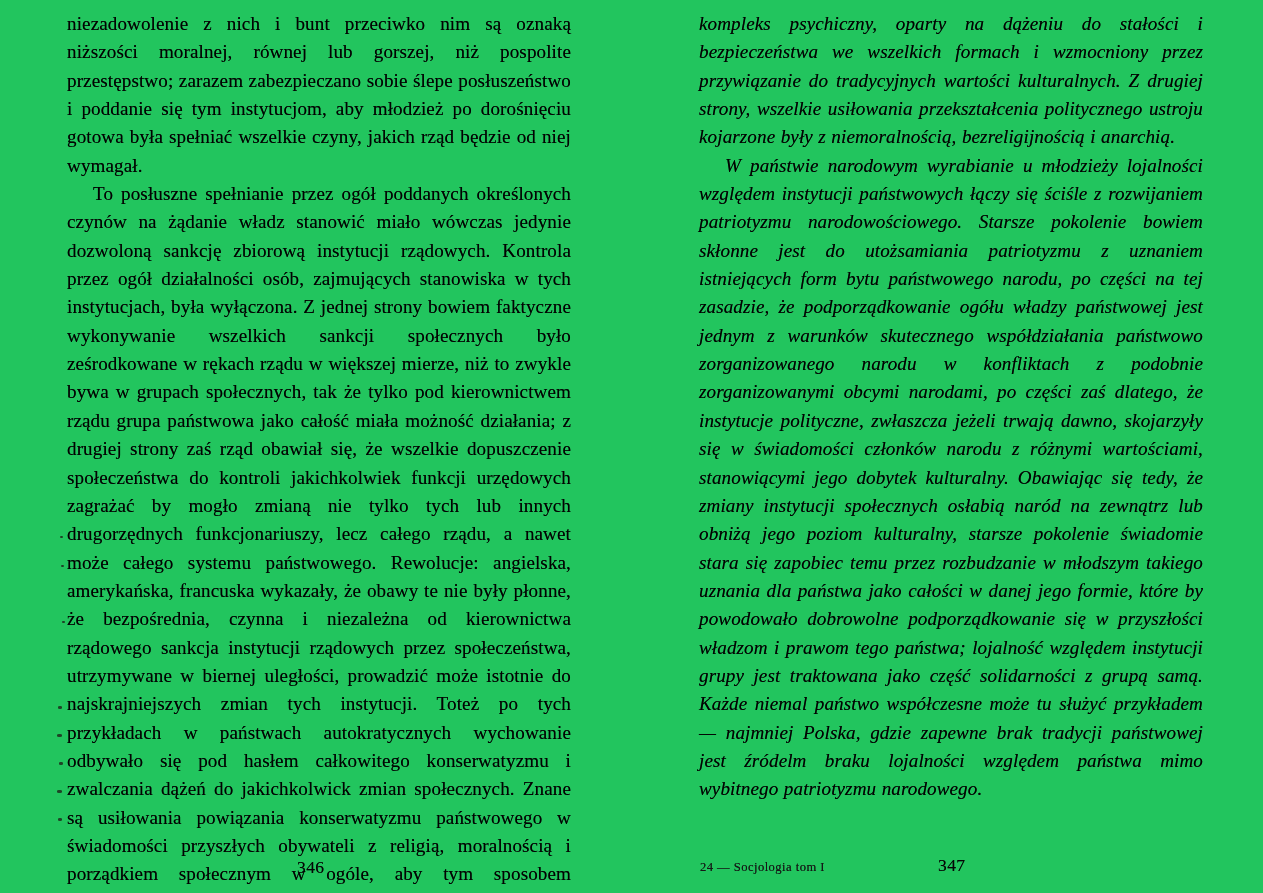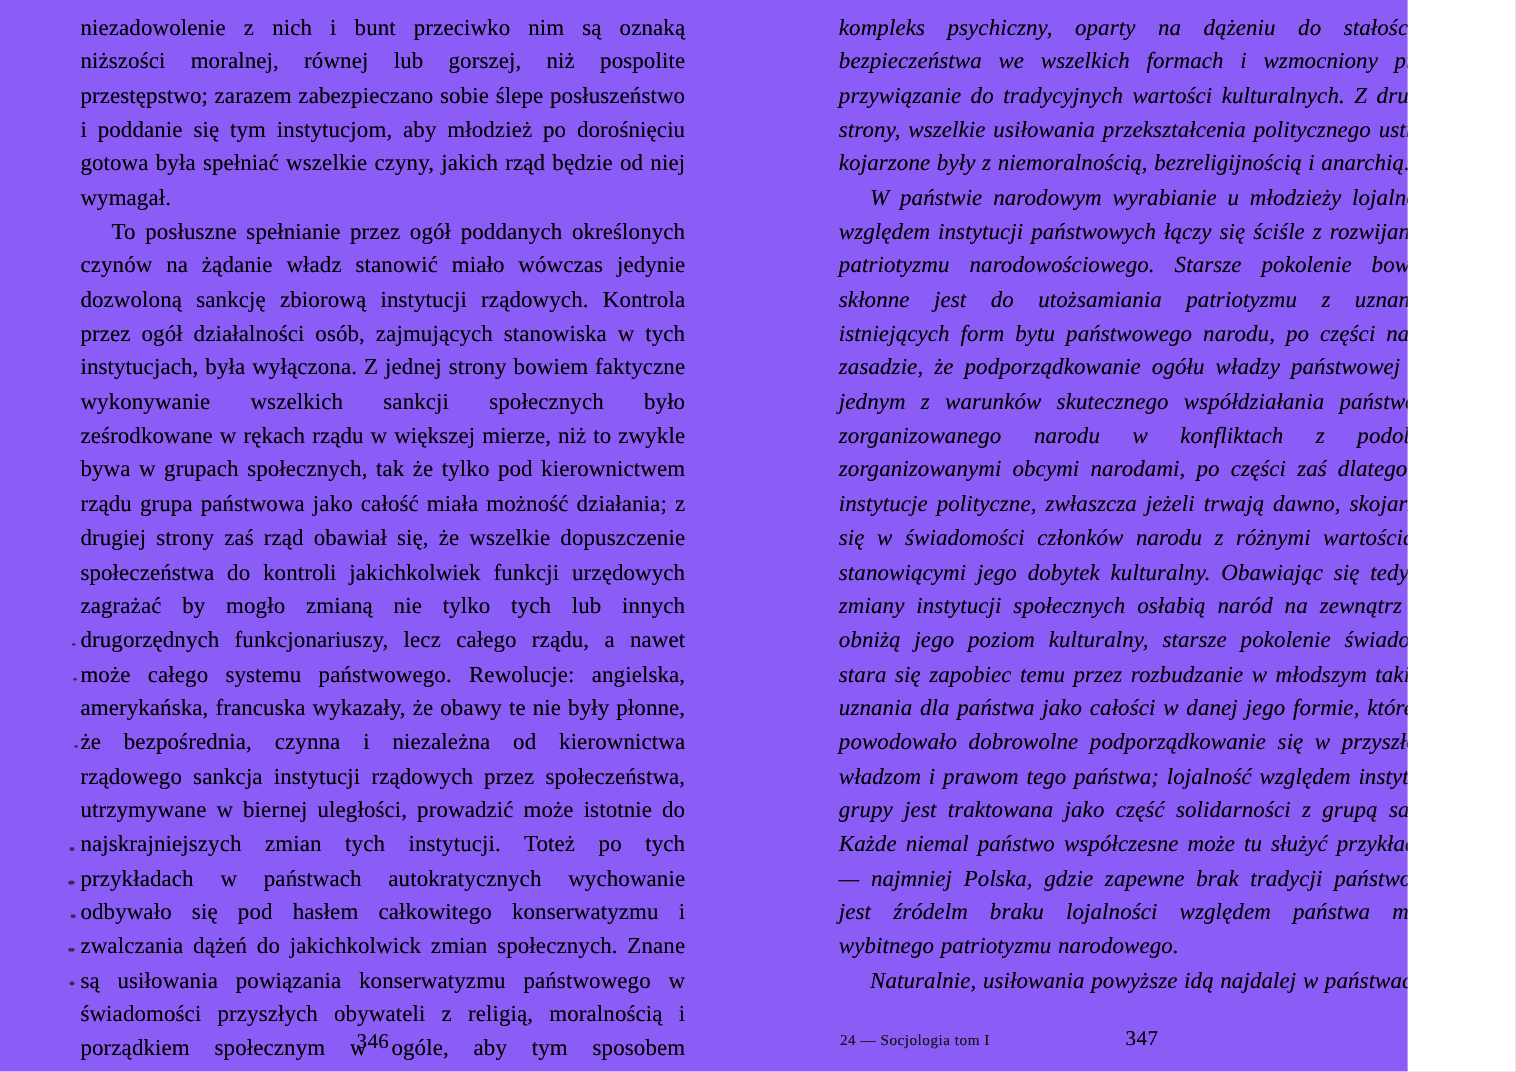--- a/index.html
+++ b/index.html
@@ -3,23 +3,23 @@
 <meta charset="utf-8">
 <title>Scanned book spread</title>
 <style>
   html, body {
     margin: 0;
     padding: 0;
     background: #ffffff;
   }
   .page {
     position: relative;
-    width: 1173px;
+    width: 1263px;
     height: 893px;
-    background: #8b5cf6;
+    background: #22c55e;
     overflow: hidden;
     font-family: "Liberation Serif", "DejaVu Serif", serif;
     color: #16140f;
     -webkit-font-smoothing: none;
   }
 
   
   .column {
     position: absolute;
     top: 10px;
@@ -90,21 +90,20 @@
 <div class="page">
 
   <div class="column left inkwrap">
     <p class="para">niezadowolenie z nich i bunt przeciwko nim są oznaką niższości moralnej, równej lub gorszej, niż pospolite przestępstwo; zarazem zabezpieczano sobie ślepe posłuszeństwo i poddanie się tym instytucjom, aby młodzież po dorośnięciu gotowa była spełniać wszelkie czyny, jakich rząd będzie od niej wymagał.</p>
     <p class="para indent">To posłuszne spełnianie przez ogół poddanych określonych czynów na żądanie władz stanowić miało wówczas jedynie dozwoloną sankcję zbiorową instytucji rządowych. Kontrola przez ogół działalności osób, zajmujących stanowiska w tych instytucjach, była wyłączona. Z jednej strony bowiem faktyczne wykonywanie wszelkich sankcji społecznych było ześrodkowane w rękach rządu w większej mierze, niż to zwykle bywa w grupach społecznych, tak że tylko pod kierownictwem rządu grupa państwowa jako całość miała możność działania; z drugiej strony zaś rząd obawiał się, że wszelkie dopuszczenie społeczeństwa do kontroli jakichkolwiek funkcji urzędowych zagrażać by mogło zmianą nie tylko tych lub innych drugorzędnych funkcjonariuszy, lecz całego rządu, a nawet może całego systemu państwowego. Rewolucje: angielska, amerykańska, francuska wykazały, że obawy te nie były płonne, że bezpośrednia, czynna i niezależna od kierownictwa rządowego sankcja instytucji rządowych przez społeczeństwa, utrzymywane w biernej uległości, prowadzić może istotnie do najskrajniejszych zmian tych instytucji. Toteż po tych przykładach w państwach autokratycznych wychowanie odbywało się pod hasłem całkowitego konserwatyzmu i zwalczania dążeń do jakichkolwick zmian społecznych. Znane są usiłowania powiązania konserwatyzmu państwowego w świadomości przyszłych obywateli z religią, moralnością i porządkiem społecznym w ogóle, aby tym sposobem wytworzyć potężny</p>
   </div>
 
   <div class="column right inkwrap">
     <p class="para">kompleks psychiczny, oparty na dążeniu do stałości i bezpieczeństwa we wszelkich formach i wzmocniony przez przywiązanie do tradycyjnych wartości kulturalnych. Z drugiej strony, wszelkie usiłowania przekształcenia politycznego ustroju kojarzone były z niemoralnością, bezreligijnością i anarchią.</p>
     <p class="para indent">W państwie narodowym wyrabianie u młodzieży lojalności względem instytucji państwowych łączy się ściśle z rozwijaniem patriotyzmu narodowościowego. Starsze pokolenie bowiem skłonne jest do utożsamiania patriotyzmu z uznaniem istniejących form bytu państwowego narodu, po części na tej zasadzie, że podporządkowanie ogółu władzy państwowej jest jednym z warunków skutecznego współdziałania państwowo zorganizowanego narodu w konfliktach z podobnie zorganizowanymi obcymi narodami, po części zaś dlatego, że instytucje polityczne, zwłaszcza jeżeli trwają dawno, skojarzyły się w świadomości członków narodu z różnymi wartościami, stanowiącymi jego dobytek kulturalny. Obawiając się tedy, że zmiany instytucji społecznych osłabią naród na zewnątrz lub obniżą jego poziom kulturalny, starsze pokolenie świadomie stara się zapobiec temu przez rozbudzanie w młodszym takiego uznania dla państwa jako całości w danej jego formie, które by powodowało dobrowolne podporządkowanie się w przyszłości władzom i prawom tego państwa; lojalność względem instytucji grupy jest traktowana jako część solidarności z grupą samą. Każde niemal państwo współczesne może tu służyć przykładem — najmniej Polska, gdzie zapewne brak tradycji państwowej jest źródelm braku lojalności względem państwa mimo wybitnego patriotyzmu narodowego.</p>
-    <p class="para indent">Naturalnie, usiłowania powyższe idą najdalej w państwach</p>
   </div>
 
   <div class="footer">
     <div class="folio left inkwrap">346</div>
     <div class="signature inkwrap">24 — Socjologia tom I</div>
     <div class="folio right inkwrap">347</div>
   </div>
 
   <div class="speck" style="left:58px;  top:706px; width:4px;  height:2.5px;"></div>
   <div class="speck" style="left:57px;  top:734px; width:5px;  height:2.5px;"></div>

